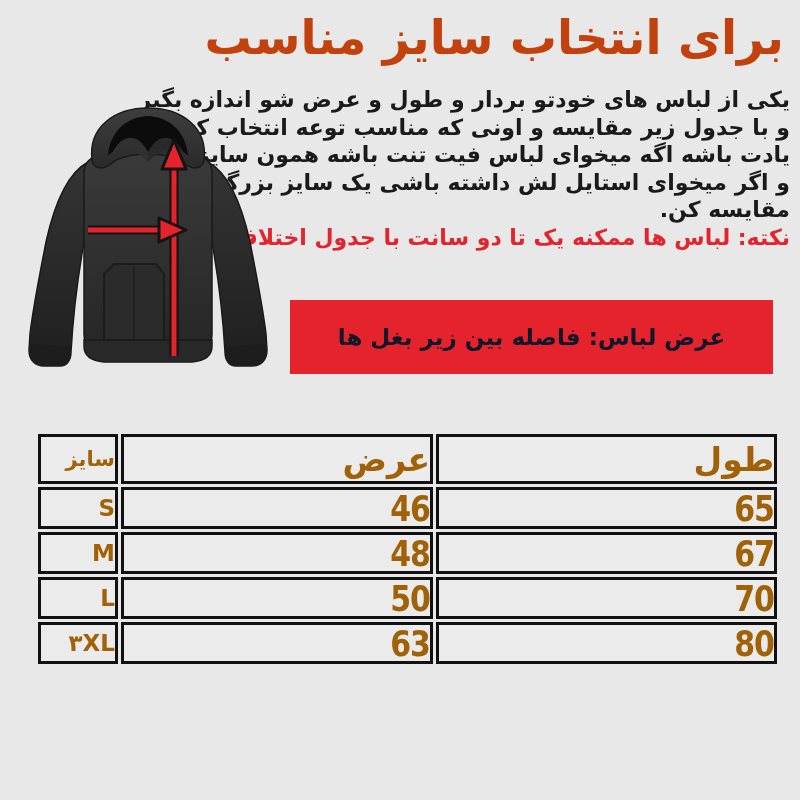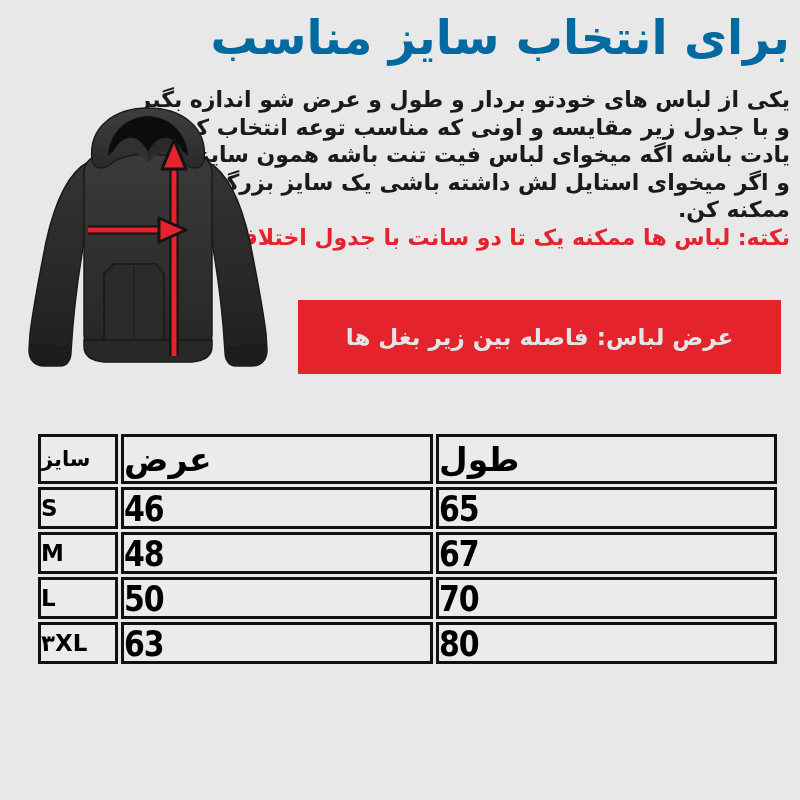--- a/index.html
+++ b/index.html
@@ -1,45 +1,45 @@
 <!DOCTYPE html>
 <html lang="fa"><head>
 <meta charset="utf-8">
 <style>
   html,body{margin:0;padding:0;}
   .page{
     position:relative;width:800px;height:800px;background:#e8e8e8;
     overflow:hidden;font-family:"DejaVu Sans",sans-serif;color:#161616;
   }
   .title{
-    position:absolute;top:6px;right:10px;direction:rtl;
+    position:absolute;top:6px;right:16px;direction:rtl;
     font-size:47px;font-weight:bold;letter-spacing:-1px;line-height:64px;
-    color:#0369a1;white-space:nowrap;
+    color:#c2410c;white-space:nowrap;
   }
   .intro{
     position:absolute;top:86px;right:10px;direction:rtl;text-align:right;
     font-size:22px;font-weight:bold;line-height:27.5px;color:#1a1a1a;
   }
   .intro .line{white-space:nowrap;margin-left:32px;}
   .intro .note-line{color:#e5232d;}
   .defs-box{
-    position:absolute;left:298px;top:300px;width:483px;height:74px;
-    background:#e5232d;color:#e5e5e5;direction:rtl;text-align:center;
+    position:absolute;left:290px;top:300px;width:483px;height:74px;
+    background:#e5232d;color:#0f172a;direction:rtl;text-align:center;
     font-weight:bold;font-size:23px;line-height:31px;
     display:flex;flex-direction:column;justify-content:center;
   }
   .hoodie-wrap{position:absolute;left:18px;top:100px;width:256px;height:292px;}
   .size-table{
     position:absolute;left:35px;top:431px;width:745px;
     border-collapse:separate;border-spacing:3px;direction:ltr;
     table-layout:fixed;
   }
   .size-table th,.size-table td{
-    border:3px solid #111111;background:#ebebeb;text-align:left;
-    vertical-align:middle;padding:0;color:#000000;
+    border:3px solid #111111;background:#ebebeb;text-align:right;
+    vertical-align:middle;padding:0;color:#a16207;
   }
   .size-table th{height:44px;}
   .size-table td{height:36px;}
   .th-size{font-size:21px;direction:rtl;}
   .th-dim{font-size:33px;direction:rtl;}
   .cell-size span{
     display:inline-block;font-size:23px;font-weight:bold;letter-spacing:0px;
   }
   .cell-num span{
     display:inline-block;font-size:30px;font-weight:bold;letter-spacing:-1px;
@@ -51,21 +51,21 @@
 
 <div class="page">
 
   <div class="title">برای انتخاب سایز مناسب</div>
 
   <div class="intro">
     <div class="line">یکی از لباس های خودتو بردار و طول و عرض شو اندازه بگیر</div>
     <div class="line">و با جدول زیر مقایسه و اونی که مناسب توعه انتخاب کن.</div>
     <div class="line">یادت باشه اگه میخوای لباس فیت تنت باشه همون سایز</div>
     <div class="line">و اگر میخوای استایل لش داشته باشی یک سایز بزرگتر</div>
-    <div class="line">ممکنه کن.</div>
+    <div class="line">مقایسه کن.</div>
     <div class="line note-line">نکته: لباس ها ممکنه یک تا دو سانت با جدول اختلاف</div>
   </div>
 
   <div class="hoodie-wrap">
     <svg viewBox="0 0 256 292" width="256" height="292">
       <defs>
         <linearGradient id="bodyg" x1="0" y1="0" x2="0" y2="1">
           <stop offset="0" stop-color="#3b3b3b"></stop>
           <stop offset="1" stop-color="#262626"></stop>
         </linearGradient>

